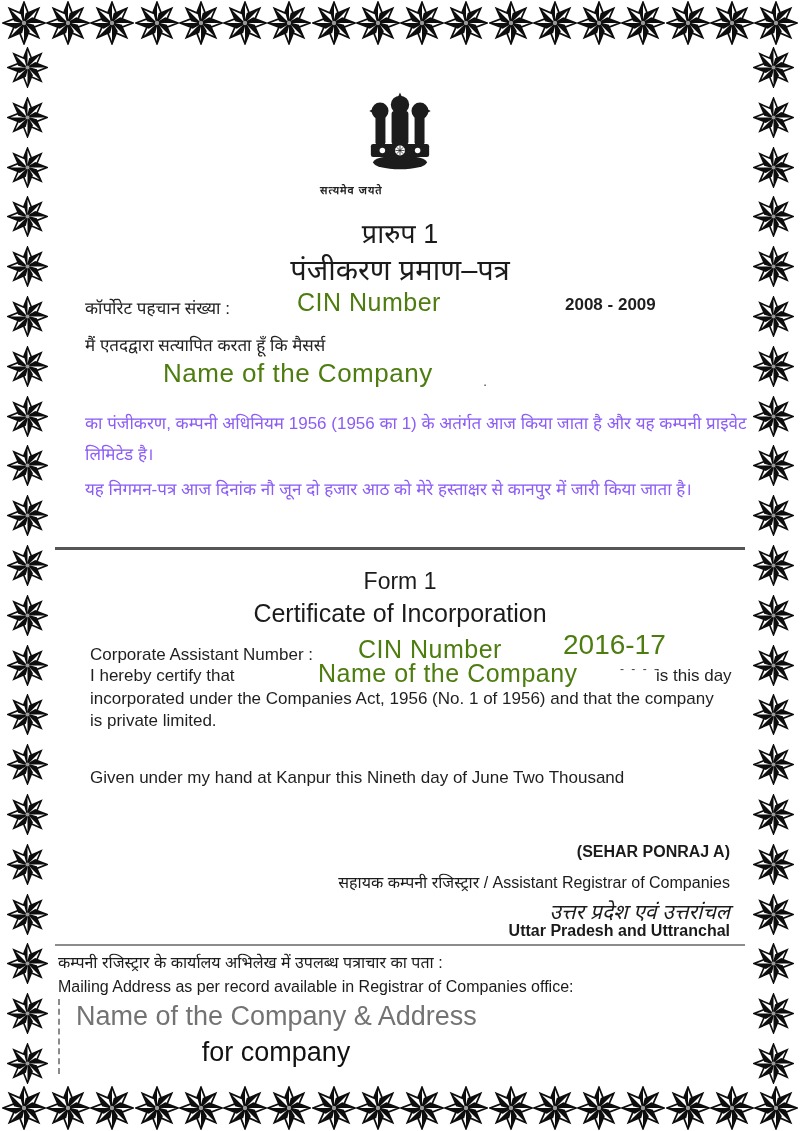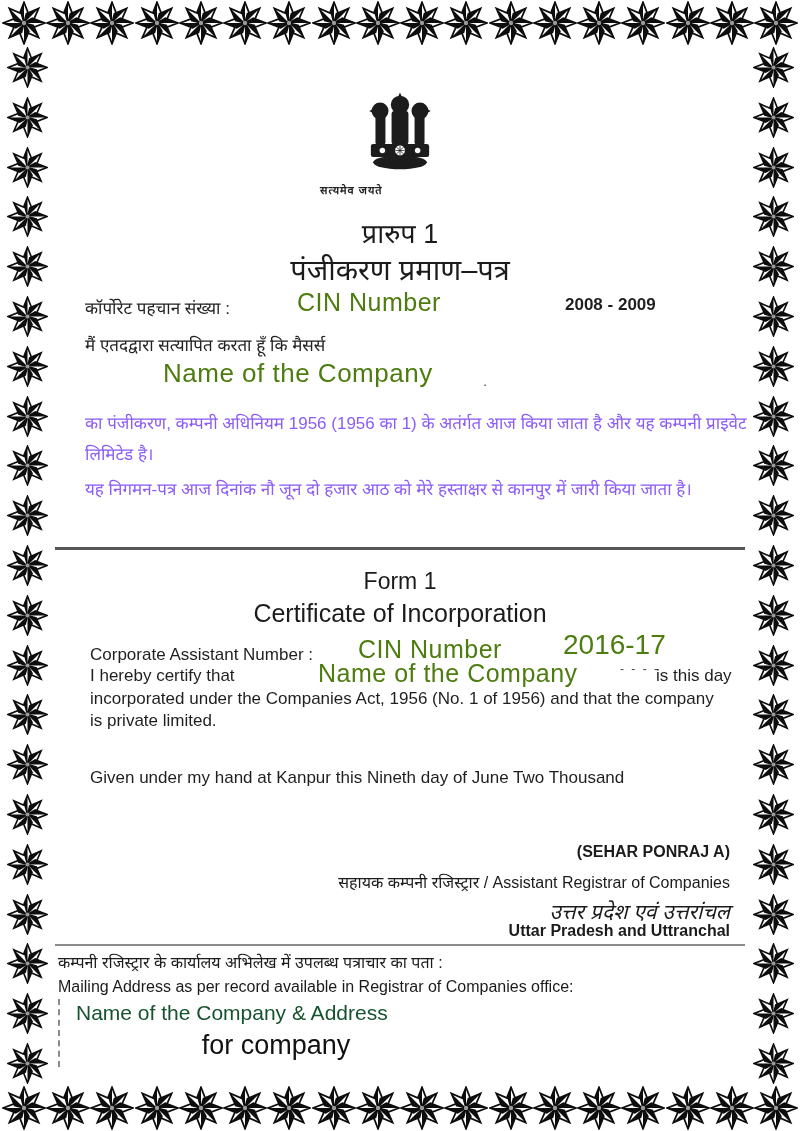--- a/index.html
+++ b/index.html
@@ -62,21 +62,21 @@
   .given { left:90px; top:768px; }
   .sig-line { right:70px; text-align:right; }
   .signatory { top:843px; font-weight:bold; font-size:16px; }
   .registrar { top:871px; font-size:16px; }
   .region-hi { top:897px; font-size:21px;font-style:italic; }
   .region-en { top:922px; font-size:16px; font-weight:bold; }
   .mail-hi { left:58px; top:951px; font-size:16px; }
   .mail-en { left:58px; top:978px; font-size:16px; }
   .mail-box { position:absolute; left:58px; top:999px; width:400px;
               border-left:2px dashed #8a8a8a; padding:2px 0 6px 16px; }
-  .mail-l1 { font-size:21px; color:#14532d; white-space:nowrap; }
+  .mail-l1 { font-size:27px; color:#737373; white-space:nowrap; }
   .mail-l2 { font-size:27px; color:#111; text-align:center; margin-top:5px; }
 </style>
 </head>
 <body>
 
 <div class="page">
 
   <div class="border-top">
       <svg class="star" viewBox="-50 -50 100 100">
         <g transform="rotate(0)">

